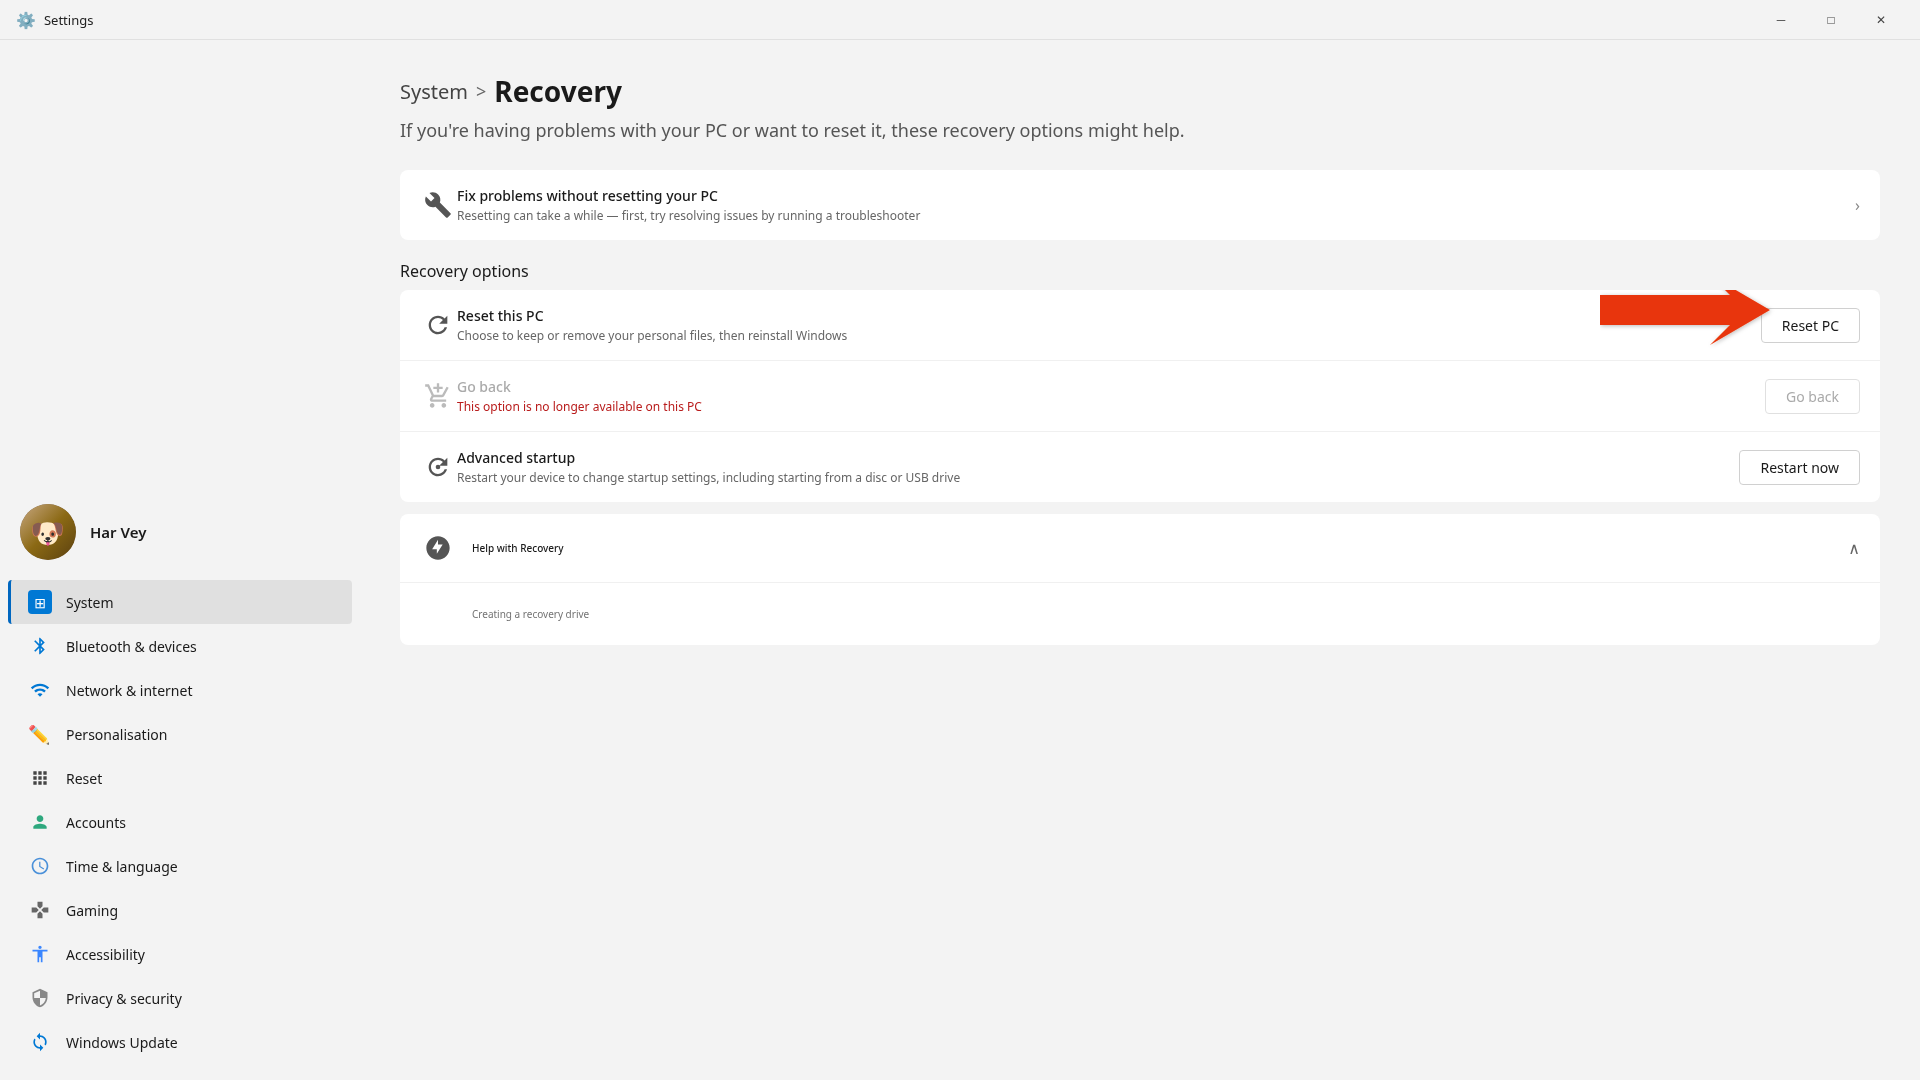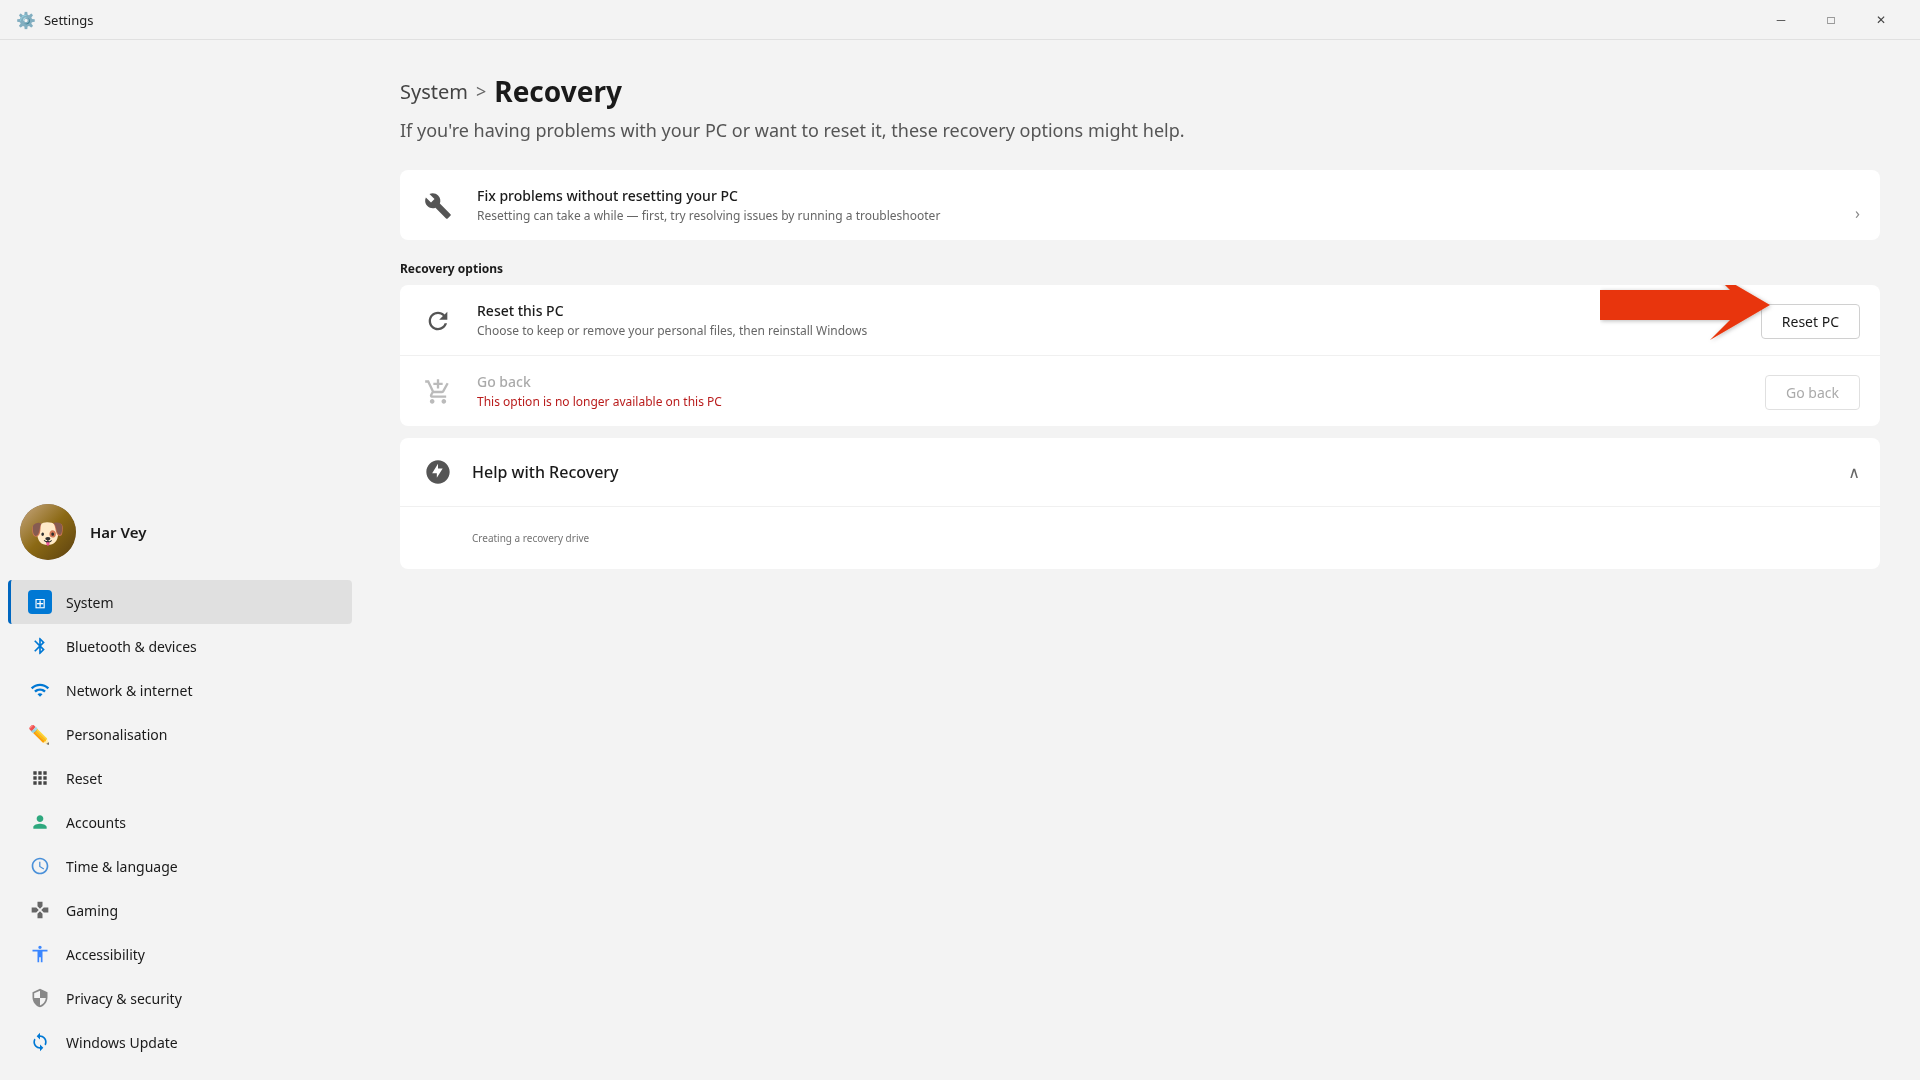--- a/index.html
+++ b/index.html
@@ -210,23 +210,23 @@
 
     
     .card {
       background: white;
       border-radius: 8px;
       margin-bottom: 4px;
       overflow: hidden;
     }
     .card-row {
       display: flex;
-      align-items: flex-end;
+      align-items: center;
       padding: 16px 20px;
-      gap: 21px;
+      gap: 1px;
       border-bottom: 1px solid #f0f0f0;
       cursor: pointer;
     }
     .card-row:last-child { border-bottom: none; }
     .row-icon {
       width: 36px;
       height: 36px;
       display: flex;
       align-items: center;
       justify-content: center;
@@ -244,22 +244,22 @@
     .row-subtitle {
       font-size: 12px;
       color: #666;
     }
     .row-title.disabled { color: #aaa; }
     .row-subtitle.disabled { color: #b91c1c; }
     .chevron { color: #888; font-size: 16px; }
 
     
     .section-title {
-      font-size: 12px;
-      font-weight: 700;
+      font-size: 16px;
+      font-weight: 400;
       color: #1a1a1a;
       margin: 20px 0 8px 0;
     }
 
     
     .btn {
       padding: 7px 20px;
       border-radius: 4px;
       font-size: 14px;
       cursor: pointer;
@@ -286,21 +286,21 @@
       margin-top: 12px;
     }
     .help-header {
       display: flex;
       align-items: center;
       padding: 16px 20px;
       gap: 16px;
       cursor: pointer;
     }
     .help-title {
-      font-size: 16px;
+      font-size: 10px;
       font-weight: 500;
       color: #1a1a1a;
       flex: 1;
     }
     .help-toggle { color: #666; font-size: 16px; }
     .help-content {
       border-top: 1px solid #f0f0f0;
       padding: 16px 20px 16px 72px;
     }
     .help-item {
@@ -495,20 +495,33 @@
               <path d="M11 9h2V6h3V4h-3V1h-2v3H8v2h3v3zm-4 9c-1.1 0-1.99.9-1.99 2S5.9 22 7 22s2-.9 2-2-.9-2-2-2zm10 0c-1.1 0-1.99.9-1.99 2s.89 2 1.99 2 2-.9 2-2-.9-2-2-2zm-9.83-3.25l.03-.12.9-1.63h7.45c.75 0 1.41-.41 1.75-1.03l3.86-7.01L19.42 4h-.01l-1.1 2-2.76 5H8.53l-.13-.27L6.16 6l-.95-2-.94-2H1v2h2l3.6 7.59-1.35 2.45c-.16.28-.25.61-.25.96 0 1.1.9 2 2 2h12v-2H7.42c-.13 0-.25-.11-.25-.25z"></path>
             </svg>
         </div>
         <div class="row-text">
           <div class="row-title disabled">Go back</div>
           <div class="row-subtitle disabled">This option is no longer available on this PC</div>
         </div>
         <button class="btn btn-disabled">Go back</button>
       </div>
 
+      <div class="card-row">
+        <div class="row-icon">
+          <svg width="28" height="28" viewBox="0 0 24 24" fill="#555">
+              <path d="M17.65 6.35C16.2 4.9 14.21 4 12 4c-4.42 0-7.99 3.58-7.99 8s3.57 8 7.99 8c3.73 0 6.84-2.55 7.73-6h-2.08c-.82 2.33-3.04 4-5.65 4-3.31 0-6-2.69-6-6s2.69-6 6-6c1.66 0 3.14.69 4.22 1.78L13 11h7V4l-2.35 2.35z"></path>
+              <circle cx="12" cy="12" r="2" fill="#555"></circle>
+            </svg>
+        </div>
+        <div class="row-text">
+          <div class="row-title">Advanced startup</div>
+          <div class="row-subtitle">Restart your device to change startup settings, including starting from a disc or USB drive</div>
+        </div>
+        <button class="btn btn-primary">Restart now</button>
+      </div>
 
     </div>
 
     <div class="help-card">
       <div class="help-header">
         <div class="row-icon">
           <svg width="28" height="28" viewBox="0 0 24 24" fill="#555">
               <path d="M12 2C6.48 2 2 6.48 2 12s4.48 10 10 10 10-4.48 10-10S17.52 2 12 2zm-1 15v-4H7l5-8v4h4l-5 8z"></path>
             </svg>
         </div>

